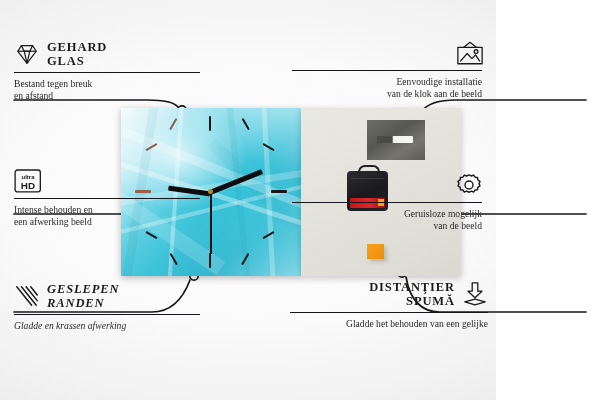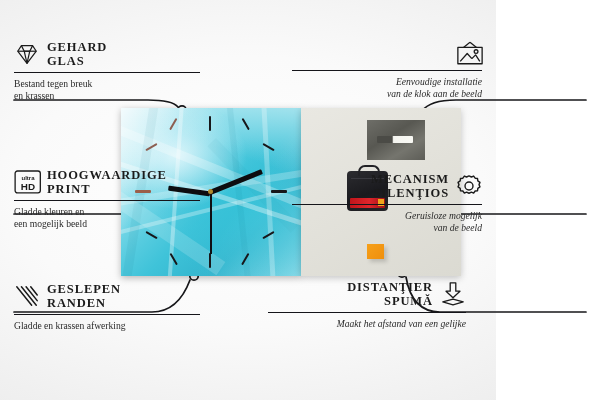--- a/index.html
+++ b/index.html
@@ -24,38 +24,38 @@
     font-family:"Liberation Serif", serif;
     font-size:12.5px;font-weight:700;letter-spacing:.9px;
     color:#1b1b1b;line-height:14px;text-transform:uppercase;
   }
   .feat.right .ttl{text-align:right;}
   .rule{height:1.4px;background:#15151a;margin:4px 0 5px 0;}
   .desc{
     font-family:"Liberation Serif", serif;
     font-size:9.6px;line-height:11.6px;color:#2a2a2a;
   }
-  .feat.right .desc{text-align:right;font-style:italic;}
+  .feat.right .desc{text-align:right;}
   .ico{width:26px;height:26px;flex:0 0 26px;display:block;}
   .feat.right .ico{order:2;}
 
   
   .f-glass{left:14px;top:40px;width:196px;}
   .f-glass .rule{width:186px;}
   .f-print{left:14px;top:168px;width:196px;}
   .f-print .rule{width:186px;}
-  .f-edge{left:14px;top:282px;width:196px;}
+  .f-edge{left:14px;top:282px;width:196px;font-style:italic;}
   .f-edge .rule{width:186px;}
 
   
   .f-hands{right:14px;top:40px;width:200px;}
   .f-hands .rule{width:190px;margin-left:auto;}
   .f-mech{right:14px;top:172px;width:200px;}
   .f-mech .rule{width:190px;margin-left:auto;}
-  .f-spacer{right:30px;top:280px;width:208px;}
+  .f-spacer{right:8px;top:280px;width:208px;}
   .f-spacer .rule{width:198px;margin-left:auto;}
 
   
   #clock{
     position:absolute;left:121px;top:108px;width:180px;height:168px;
     background:
       linear-gradient(118deg, rgba(255,255,255,.75) 0%, rgba(255,255,255,0) 26%),
       linear-gradient(200deg, rgba(255,255,255,.5) 0%, rgba(255,255,255,0) 30%),
       radial-gradient(ellipse 120px 90px at 30% 28%, #d8f4fa 0%, rgba(216,244,250,0) 60%),
       radial-gradient(ellipse 150px 120px at 72% 62%, #36c2d8 0%, rgba(54,194,216,0) 62%),
@@ -200,42 +200,38 @@
         </svg>
       </span>
       <span class="ttl">
         <span>GEHARD</span><br>
         <span>GLAS</span>
       </span>
     </div>
     <div class="rule"></div>
     <div class="desc">
       <span>Bestand tegen breuk</span><br>
-      <span>en krassen</span>
+      <span>en afstand</span>
     </div>
   </div>
 
   <div class="feat left f-print">
     <div class="head">
       <span class="ico">
         <svg viewBox="0 0 30 26" width="28" height="26">
           <rect x="1.2" y="1.2" width="27" height="23.5" rx="2.5" fill="none" stroke="#1b1b1b" stroke-width="1.4"></rect>
           <text x="15" y="11" font-family="Liberation Sans, sans-serif" font-size="6.4" font-weight="700" text-anchor="middle" fill="#1b1b1b">ultra</text>
           <text x="15" y="21.2" font-family="Liberation Sans, sans-serif" font-size="10.6" font-weight="700" text-anchor="middle" fill="#1b1b1b">HD</text>
         </svg>
       </span>
-      <span class="ttl">
-        <span>HOOGWAARDIGE</span><br>
-        <span>PRINT</span>
-      </span>
-    </div>
-    <div class="rule"></div>
-    <div class="desc">
-      <span>Gladde kleuren en</span><br>
-      <span>een mogelijk beeld</span>
+    </div>
+    <div class="rule"></div>
+    <div class="desc">
+      <span>Intense behouden en</span><br>
+      <span>een afwerking beeld</span>
     </div>
   </div>
 
   <div class="feat left f-edge">
     <div class="head">
       <span class="ico">
         <svg viewBox="0 0 28 28" width="26" height="26" stroke="#1b1b1b" stroke-width="1.6" stroke-linecap="round">
           <path d="M3,4 L19,24"></path>
             <path d="M8,4 L24,24"></path>
             <path d="M13,4 L25,19"></path>
@@ -274,24 +270,20 @@
   </div>
 
   <div class="feat right f-mech">
     <div class="head">
       <span class="ico">
         <svg viewBox="0 0 28 28" width="26" height="26" fill="none" stroke="#1b1b1b" stroke-width="1.5" stroke-linejoin="round">
           <path d="M14,3.2 l2.6,1.1 2.4,-1.0 1.6,2.3 2.6,0.3 0.3,2.6 2.3,1.6 -1.0,2.4 1.0,2.4 -2.3,1.6 -0.3,2.6 -2.6,0.3 -1.6,2.3 -2.4,-1.0 -2.6,1.1 -2.6,-1.1 -2.4,1.0 -1.6,-2.3 -2.6,-0.3 -0.3,-2.6 -2.3,-1.6 1.0,-2.4 -1.0,-2.4 2.3,-1.6 0.3,-2.6 2.6,-0.3 1.6,-2.3 2.4,1.0 Z"></path>
           <circle cx="14" cy="14" r="4.3"></circle>
         </svg>
       </span>
-      <span class="ttl">
-        <span>MECANISM</span><br>
-        <span>SILENŢIOS</span>
-      </span>
     </div>
     <div class="rule"></div>
     <div class="desc">
       <span>Geruisloze mogelijk</span><br>
       <span>van de beeld</span>
     </div>
   </div>
 
   <div class="feat right f-spacer">
     <div class="head">
@@ -301,17 +293,17 @@
           <path d="M14,19.5 L25,22.5 L14,25.8 L3,22.5 Z"></path>
         </svg>
       </span>
       <span class="ttl">
         <span>DISTANŢIER</span><br>
         <span>SPUMĂ</span>
       </span>
     </div>
     <div class="rule"></div>
     <div class="desc">
-      <span>Maakt het afstand van een gelijke</span><br>
+      <span>Gladde het behouden van een gelijke</span><br>
     </div>
   </div>
 
 </div>
 
 </body></html>

